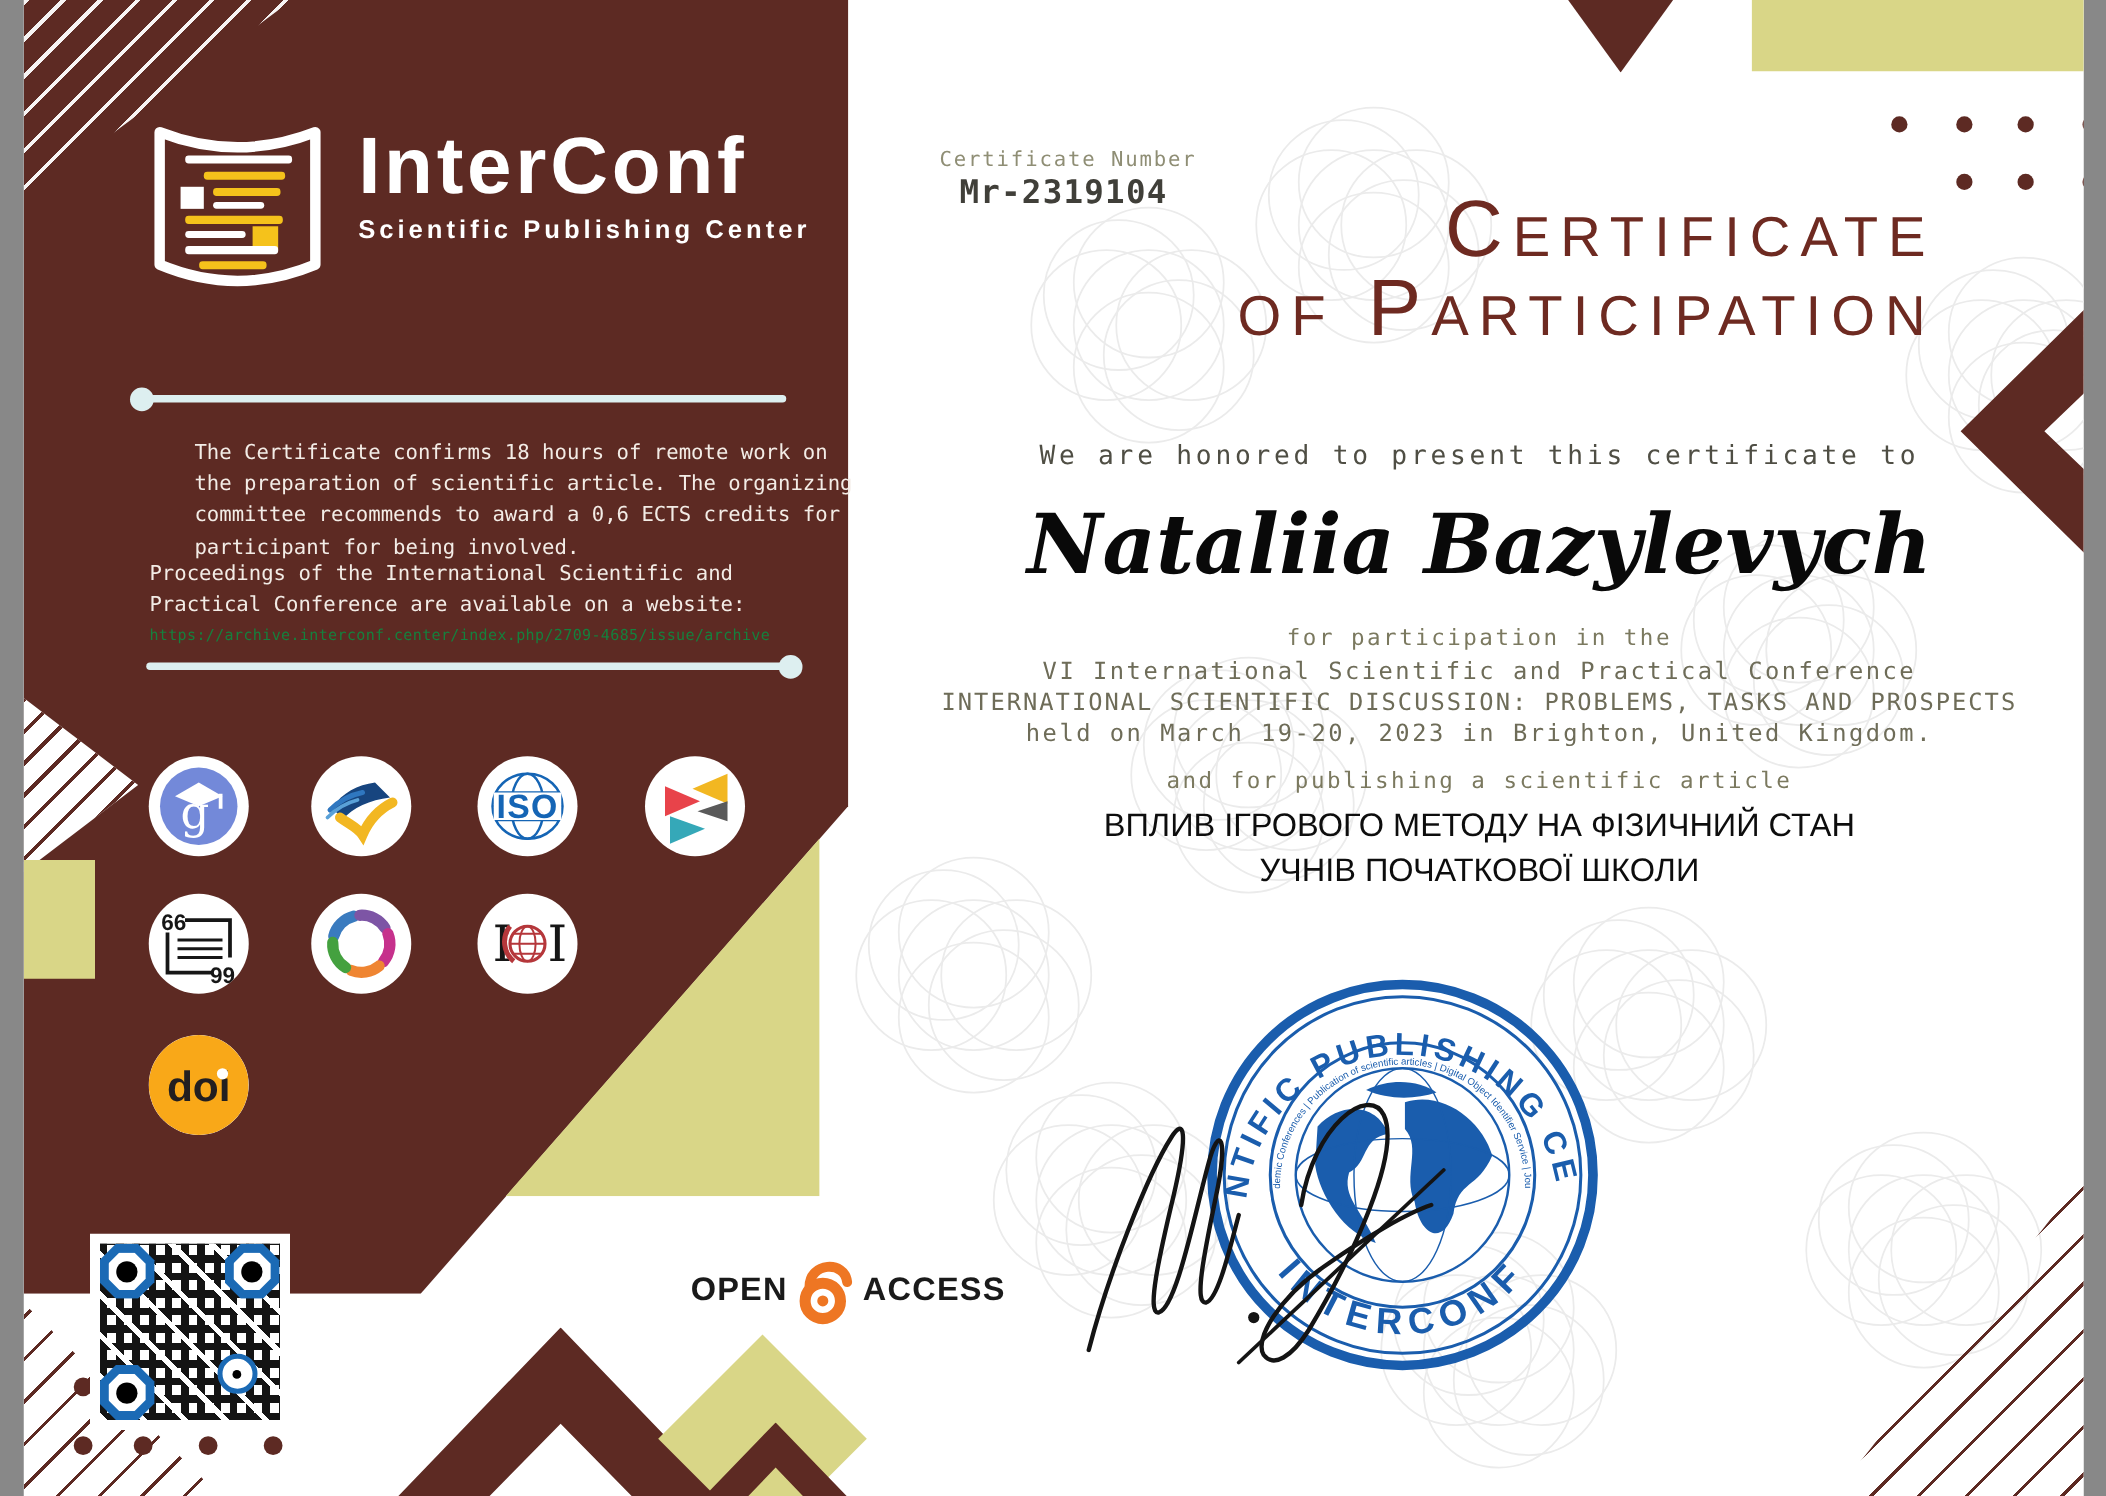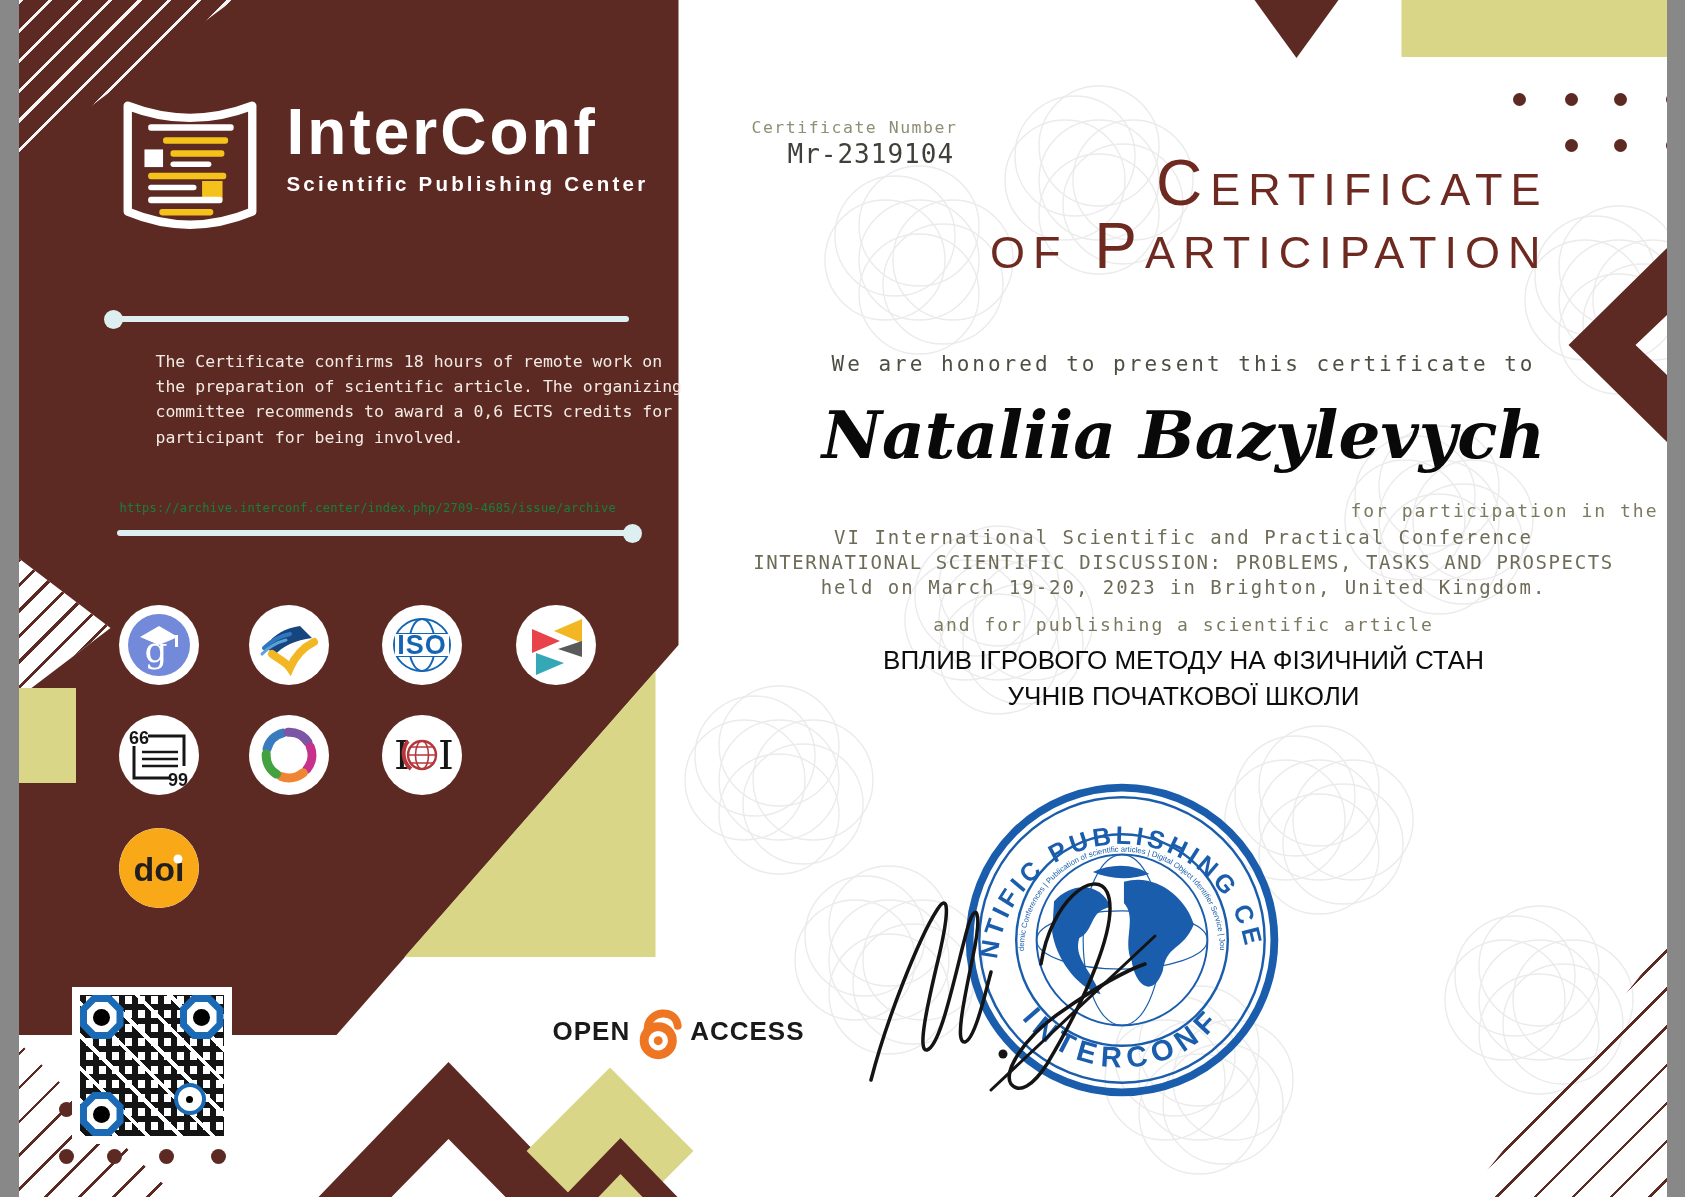--- a/index.html
+++ b/index.html
@@ -98,34 +98,34 @@
   .finder.small { width:32px; height:32px; border-radius:50%; clip-path:none; background:#fff; border:4px solid #1b6ab5; }
   .finder.small .core { width:7px; height:7px; }
 
   
   .open-access { position:absolute; left:534px; top:1002px; display:flex; align-items:center; gap:7px; z-index:7;
     font-family:"Liberation Sans",sans-serif; font-weight:bold; font-size:26px; letter-spacing:1px; color:#1a1a1a; }
 
   
   .cert-number { position:absolute; left:733px; top:118px; z-index:7; font-family:"DejaVu Sans Mono",monospace; }
   .cert-number .label { font-size:16.5px; letter-spacing:1.5px; color:#8f8e75; }
-  .cert-number .value { font-size:26px; color:#403f39; margin-top:2px; margin-left:36px; letter-spacing:1px; }
+  .cert-number .value { font-size:26px; color:#403f39; margin-top:2px; margin-left:16px; letter-spacing:1px;font-weight:bold; }
 
   .title-block { position:absolute; right:118px; top:152px; text-align:right; color:#6e2a21; z-index:7;
     font-family:"Liberation Sans",sans-serif; font-variant:small-caps; font-weight:400;margin-left:33px; }
   .title-block .l1 { font-size:64px; letter-spacing:8px; line-height:62px; }
   .title-block .l2 { font-size:64px; letter-spacing:8px; line-height:64px; }
 
   .main { position:absolute; left:690px; top:0; width:950px; text-align:center; z-index:7; }
   .intro { position:absolute; top:352px; width:100%; font-family:"DejaVu Sans Mono",monospace;
     font-size:21px; letter-spacing:3px; color:#4f4e44; }
   .recipient { position:absolute; top:396px; width:100%; font-family:"DejaVu Serif",serif;
     font-style:italic; font-weight:bold; font-size:66px; color:#090909; }
   .partic { position:absolute; width:100%; font-family:"DejaVu Sans Mono",monospace; color:#6e6c58; }
-  .partic.pl0 { top:500px; font-size:18px; letter-spacing:2px; color:#7b795f;text-align:right; }
+  .partic.pl0 { top:500px; font-size:18px; letter-spacing:2px; color:#7b795f; }
   .partic.pl1 { top:526px; font-size:19px; letter-spacing:2px; }
   .partic.pl2 { top:551px; font-size:19px; letter-spacing:1.6px; }
   .partic.pl3 { top:576px; font-size:19px; letter-spacing:2px; }
   .publishing { position:absolute; top:614px; width:100%; font-family:"DejaVu Sans Mono",monospace;
     font-size:18px; letter-spacing:2px; color:#7b795f; }
   .article { position:absolute; top:642px; width:100%; font-family:"Liberation Sans",sans-serif;
     font-weight:normal; font-size:26px; line-height:36px; color:#0d0d0d; }
 
   
   .seal { position:absolute; left:938px; top:775px; z-index:6; }
@@ -206,20 +206,21 @@
   </div>
 
   <div class="divider d1">
       <span class="end-dot"></span>
     </div>
   <div class="divider d2">
       <span class="end-dot"></span>
     </div>
 
   <div class="panel-text p1">The Certificate confirms 18 hours of remote work on the preparation of scientific article. The organizing committee recommends to award a 0,6 ECTS credits for participant for being involved.</div>
+  <div class="panel-text p2">Proceedings of the International Scientific and Practical Conference are available on a website:</div>
   <a class="panel-url" href="#">https://archive.interconf.center/index.php/2709-4685/issue/archive</a>
 
   <div class="badge" style="left:100px;top:605px">
     <svg width="66" height="66" viewBox="0 0 66 66">
       <circle cx="33" cy="33" r="31" fill="#7389d9"></circle>
       <polygon points="14,25 33,14 52,25 33,33" fill="#ffffff"></polygon>
       <text x="30" y="50" font-family="DejaVu Serif, serif" font-size="36" fill="#ffffff" text-anchor="middle">g</text>
       <rect x="49" y="23" width="3" height="12" fill="#ffffff"></rect>
     </svg>
   </div>

